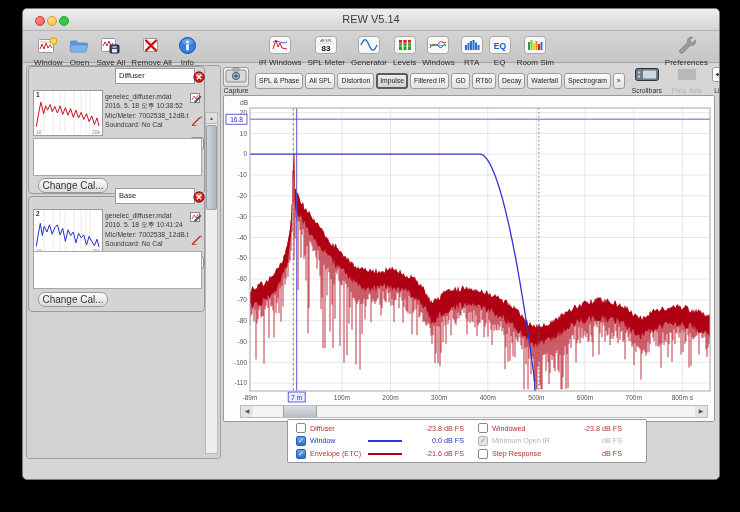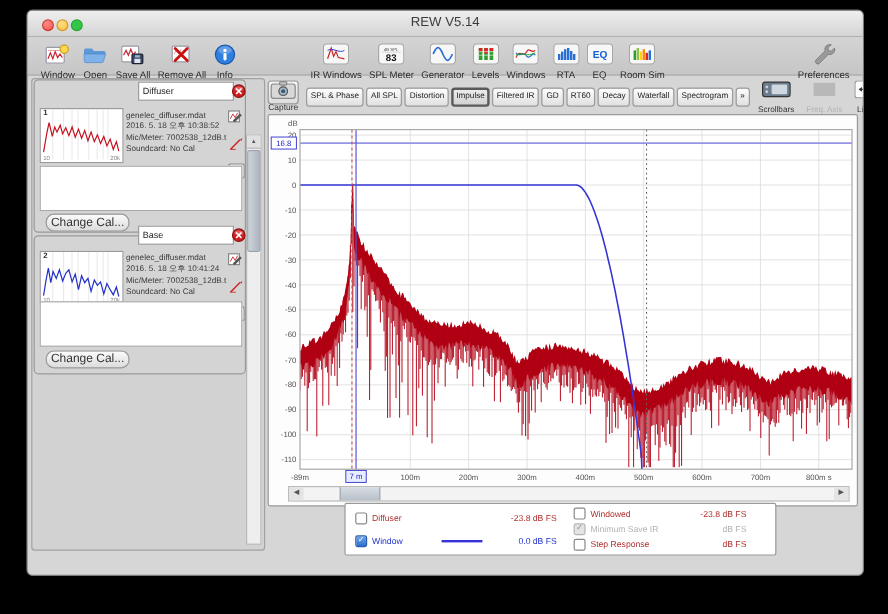--- a/index.html
+++ b/index.html
@@ -496,30 +496,36 @@
           <span class="ltext c-red">Diffuser</span>
           <span class="swatch"></span>
           <span class="lval c-red">-23.8 dB FS</span>
         </div>
         <div class="leg-row">
           <span class="cb on">✓</span>
           <span class="ltext c-blue">Window</span>
           <span class="swatch" style="background: rgb(52, 52, 214);"></span>
           <span class="lval c-blue">0.0 dB FS</span>
         </div>
+        <div class="leg-row">
+          <span class="cb on">✓</span>
+          <span class="ltext c-red">Envelope (ETC)</span>
+          <span class="swatch" style="background: rgb(176, 0, 20);"></span>
+          <span class="lval c-red">-21.6 dB FS</span>
+        </div>
       </div>
     <div class="leg-col right" id="leg-right">
         <div class="leg-row">
           <span class="cb"></span>
           <span class="ltext c-red">Windowed</span>
           <span class="lval c-red">-23.8 dB FS</span>
         </div>
         <div class="leg-row">
           <span class="cb dis">✓</span>
-          <span class="ltext c-gray">Minimum Save IR</span>
+          <span class="ltext c-gray">Minimum Open IR</span>
           <span class="lval c-gray">dB FS</span>
         </div>
         <div class="leg-row">
           <span class="cb"></span>
           <span class="ltext c-red">Step Response</span>
           <span class="lval c-red">dB FS</span>
         </div>
       </div>
   </div>
 

